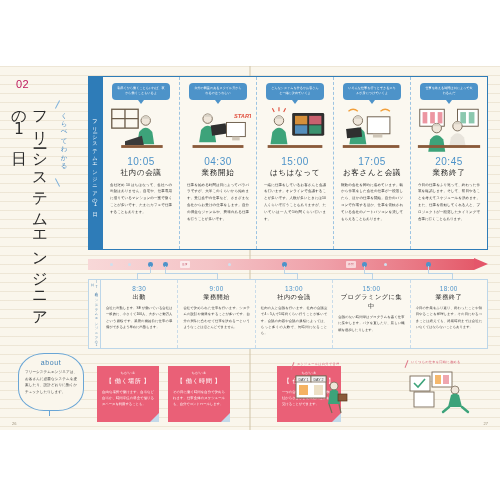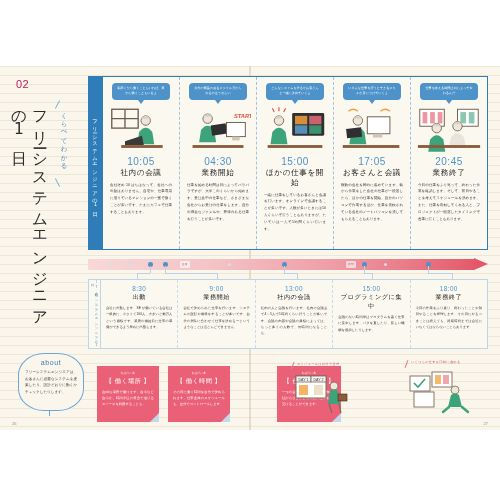--- a/index.html
+++ b/index.html
@@ -180,21 +180,21 @@
               <rect x="50" y="9" width="13" height="9" fill="#e46a7a" opacity=".85"></rect>
               <rect x="35" y="19" width="13" height="9" fill="#5b9fd4" opacity=".85"></rect>
               <rect x="50" y="19" width="13" height="9" fill="#3da37a" opacity=".85"></rect>
       <circle cx="18" cy="14" r="5" fill="#efe6da" stroke="#6b5c4a" stroke-width=".9"></circle>
      <path d="M13 12 q5 -6 10 0" fill="#d8d2c6"></path>
               <path d="M11 26 q7 -9 14 0 l2 13 -18 0 z" fill="#3da37a"></path>
       <path d="M13 5 l-2 -4 M18 4 l0 -4 M23 5 l2 -4" stroke="#e0503f" stroke-width="1.2"></path>
       <rect x="6" y="40" width="58" height="3" fill="#8a5a3a"></rect>
             </svg></div>
           <div class="ctime">15:00</div>
-          <div class="ctitle">ほかの仕事を開始</div>
+          <div class="ctitle">はちはなって</div>
           <div class="cbody">一緒に仕事をしているお客さんと会議を行います。オンラインで会議することが多いです。人数が多いときには10人くらいで行うこともありますが、たいていは一人で1時間くらい行います。</div>
         </div>
         <div class="card">
           <div class="bubble">いろんな仕事を行うとできるスキルが身につけていくよ</div>
           <div class="illus"><svg viewBox="0 0 70 48" width="100%" height="48">
               <rect x="30" y="10" width="24" height="18" fill="#fff" stroke="#6b5c4a" stroke-width="1"></rect>
       <rect x="36" y="28" width="10" height="4" fill="#cfc6b8"></rect>
       <circle cx="20" cy="14" r="5" fill="#efe6da" stroke="#6b5c4a" stroke-width=".9"></circle>
      <path d="M15 12 q5 -6 10 0" fill="#d8d2c6"></path>
               <path d="M13 26 q7 -9 14 0 l2 13 -18 0 z" fill="#3da37a"></path>

